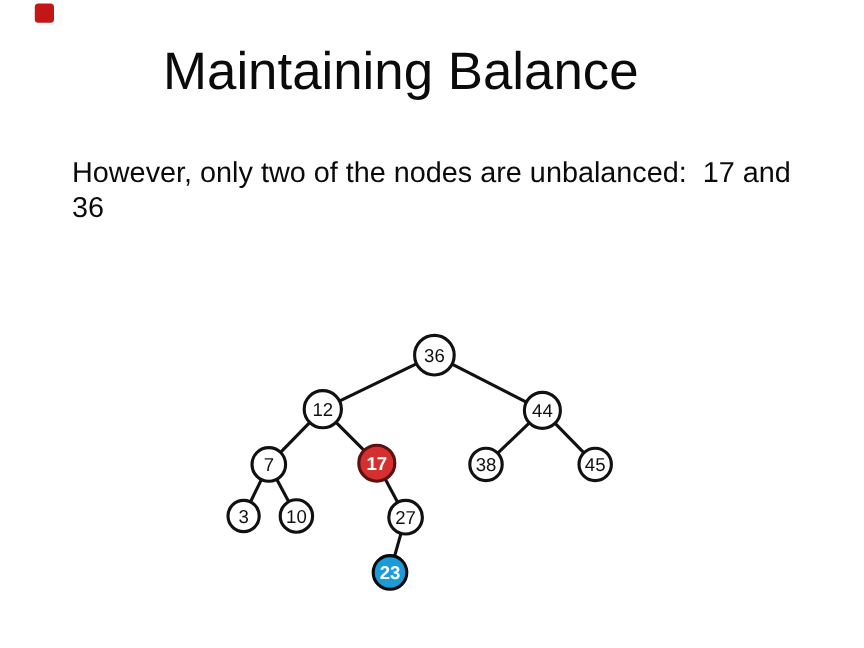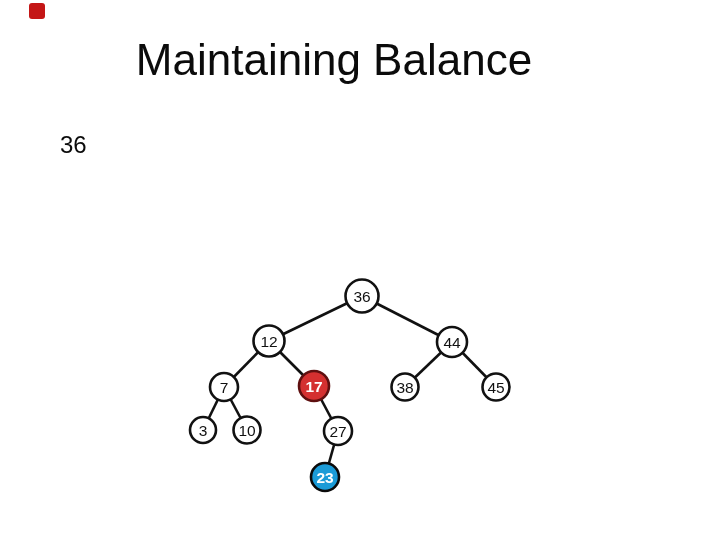--- a/index.html
+++ b/index.html
@@ -63,20 +63,21 @@
 </head>
 <body>
 
 <div class="slide">
 
   <div class="corner-logo" style="background: rgb(196, 22, 22);"></div>
 
   <div class="slide-title">Maintaining Balance</div>
 
   <div class="body-block">
+    <div class="body-line">However, only two of the nodes are unbalanced:  17 and</div>
     <div class="body-line">36</div>
   </div>
 
   <svg id="tree" class="tree-svg" width="720" height="540" viewBox="0 0 720 540">
       <line x1="362" y1="296" x2="269" y2="341" stroke="#111111" stroke-width="2.6"></line>
       <line x1="362" y1="296" x2="452" y2="342" stroke="#111111" stroke-width="2.6"></line>
       <line x1="269" y1="341" x2="224" y2="387" stroke="#111111" stroke-width="2.6"></line>
       <line x1="269" y1="341" x2="314" y2="386" stroke="#111111" stroke-width="2.6"></line>
       <line x1="452" y1="342" x2="405" y2="387" stroke="#111111" stroke-width="2.6"></line>
       <line x1="452" y1="342" x2="496" y2="387" stroke="#111111" stroke-width="2.6"></line>

